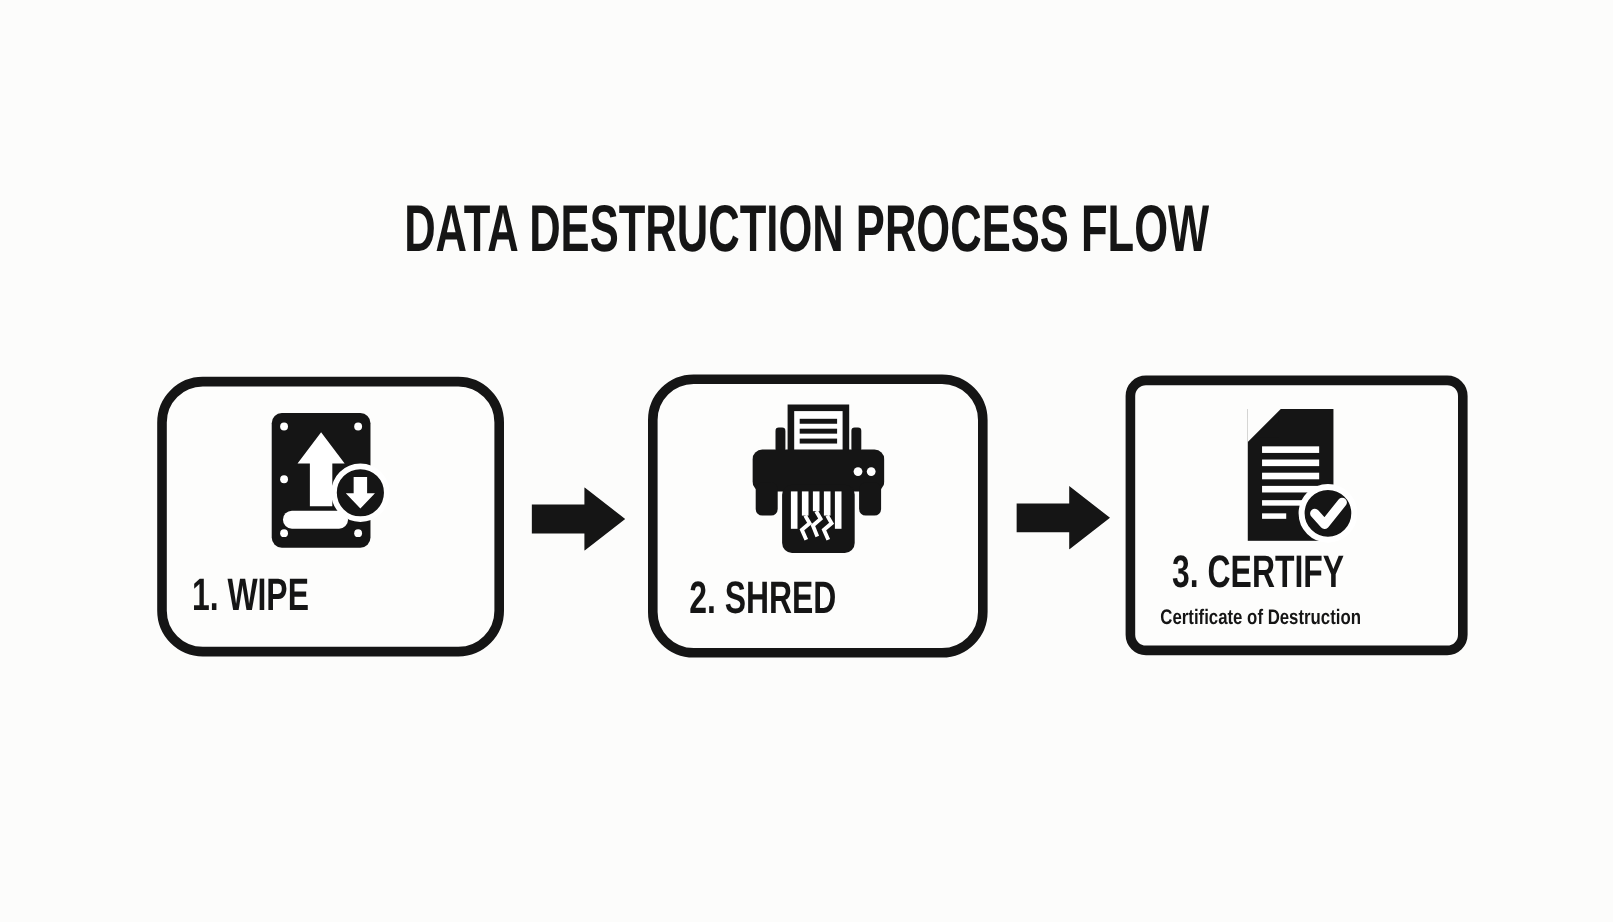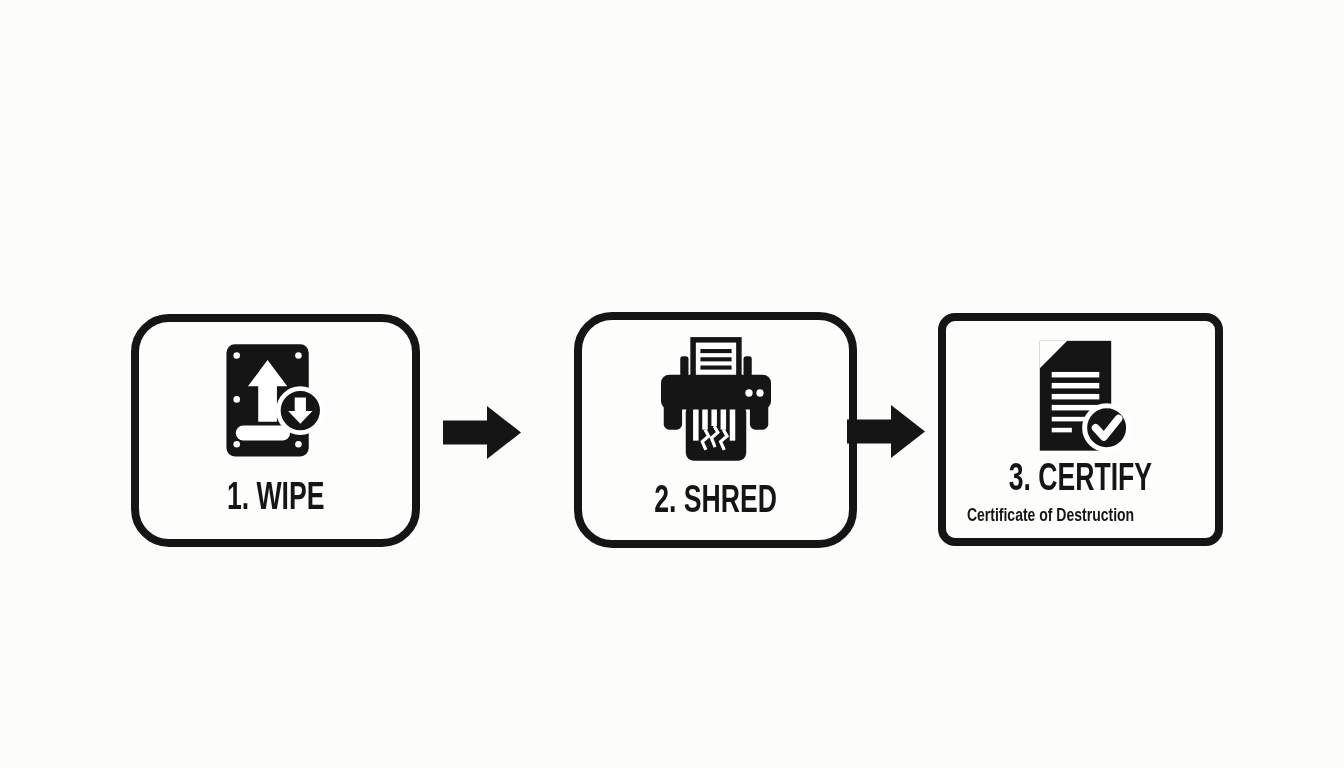--- a/index.html
+++ b/index.html
@@ -35,34 +35,34 @@
   }
 
   
   .step-card{
     position:absolute;
     border:8px solid var(--ink);
     border-radius:38px;
     background:var(--card-bg);
   }
   .card-1{left:131px;top:314px;width:289px;height:233px;}
-  .card-2{left:540px;top:312px;width:283px;height:236px;margin-left:34px;}
+  .card-2{left:540px;top:312px;width:283px;height:236px;}
   .card-3{left:938px;top:313px;width:285px;height:233px;border-radius:17px;}
 
   .step-icon{
     position:absolute;left:50%;transform:translateX(-50%);
     display:block;
   }
   .icon-1{top:21px;}
   .icon-2{top:16px;}
   .icon-3{top:18px;}
 
   .step-label{
     position:absolute;left:0;right:0;
-    text-align:center;
+    text-align:left;
     line-height:1;
   }
   .step-label span{
     display:inline-block;
     font-weight:700;
     font-size:38px;
     transform:scaleX(0.70);
     transform-origin:center;
     white-space:nowrap;
     color:var(--ink);
@@ -92,20 +92,23 @@
 
   svg{display:block;}
   .ink{fill:var(--ink);}
   .paper{fill:#ffffff;}
 </style>
 </head>
 <body>
 
 <div class="canvas">
 
+  <div class="title-wrap">
+    <span class="title-text">DATA DESTRUCTION PROCESS FLOW</span>
+  </div>
 
   <div class="step-card card-1">
     <svg class="step-icon icon-1" width="101" height="124" viewBox="0 0 108 132" aria-hidden="true">
       <rect class="ink" x="1" y="1" width="88" height="120" rx="9"></rect>
       <circle class="paper" cx="12" cy="13" r="3.5"></circle>
       <circle class="paper" cx="78" cy="13" r="3.5"></circle>
       <circle class="paper" cx="12" cy="60" r="3.5"></circle>
       <circle class="paper" cx="12" cy="108" r="3.5"></circle>
       <circle class="paper" cx="78" cy="108" r="3.5"></circle>
       <polygon class="paper" points="45,18 66,46 55,46 55,84 35,84 35,46 24,46"></polygon>

